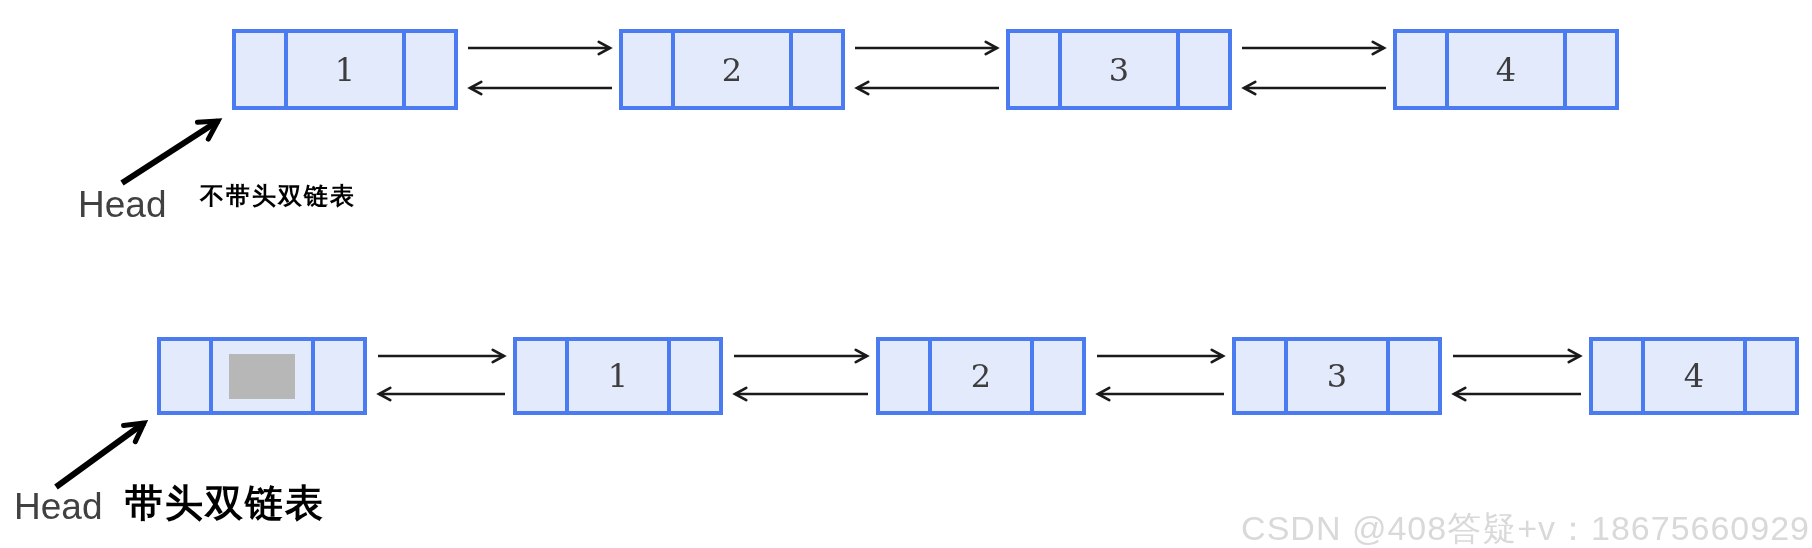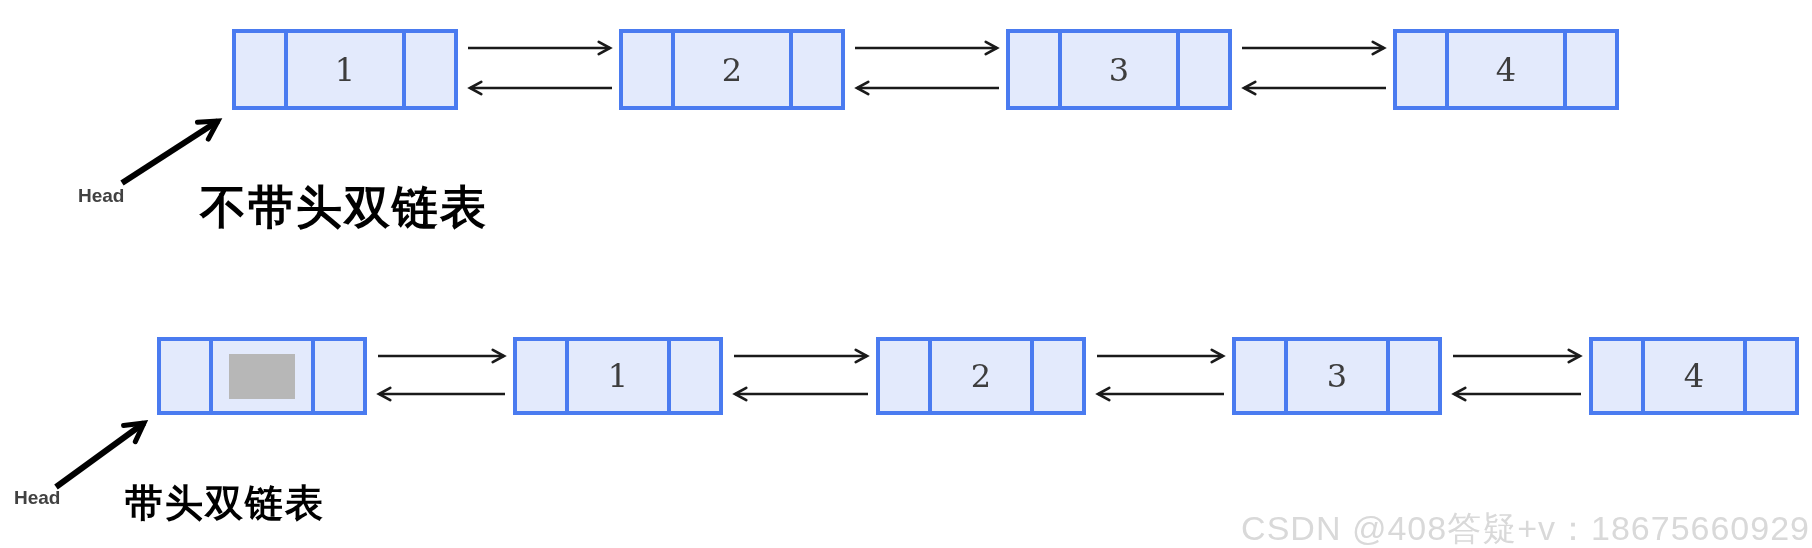--- a/index.html
+++ b/index.html
@@ -26,27 +26,27 @@
   .row2 .node{width:210px;height:78px;}
   .cell{box-sizing:border-box;}
   .cell.prev{flex:0 0 52px;border-right:4px solid var(--node-border);}
   .cell.next{flex:0 0 52px;border-left:4px solid var(--node-border);}
   .cell.data{flex:1;display:flex;align-items:center;justify-content:center;}
   .node-value{
     font-family:"DejaVu Serif",serif;font-size:32px;color:var(--digit);line-height:1;
   }
   .gray-box{width:66px;height:45px;background:var(--gray-box);}
   .head-label{
-    position:absolute;font-size:19px;font-weight:bold;color:var(--head-label);line-height:1;
+    position:absolute;font-size:37px;font-weight:normal;color:var(--head-label);line-height:1;
   }
   .list-title{
     position:absolute;font-weight:bold;color:var(--title);line-height:1;
     letter-spacing:2px;
   }
-  .list-title.t1{font-size:46px;}
+  .list-title.t1{font-size:24px;}
   .list-title.t2{font-size:38px;text-align:center;}
   .watermark{
     position:absolute;right:2px;bottom:-4px;
     font-size:34px;color:var(--watermark);letter-spacing:1px;
     text-shadow:1px 1px 0 #ffffff;white-space:nowrap;
   }
 </style>
 </head>
 <body>
 

